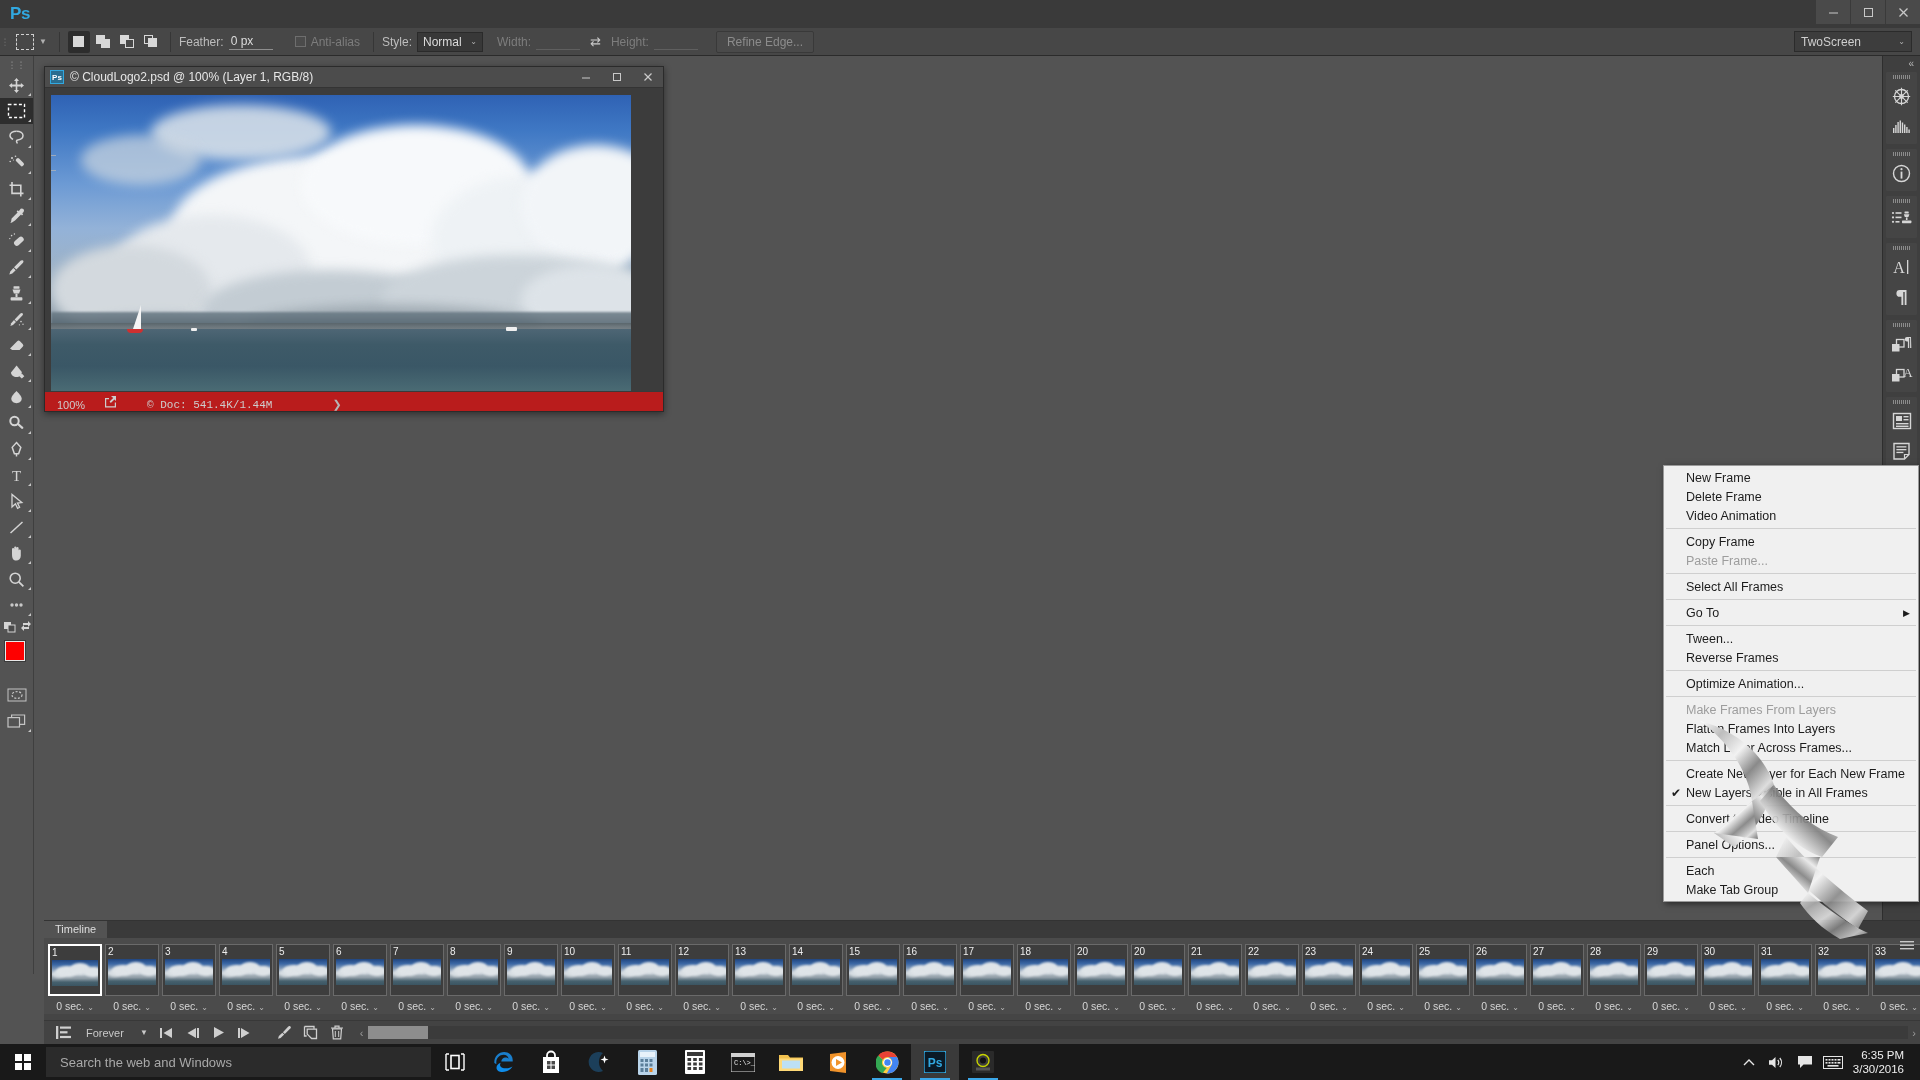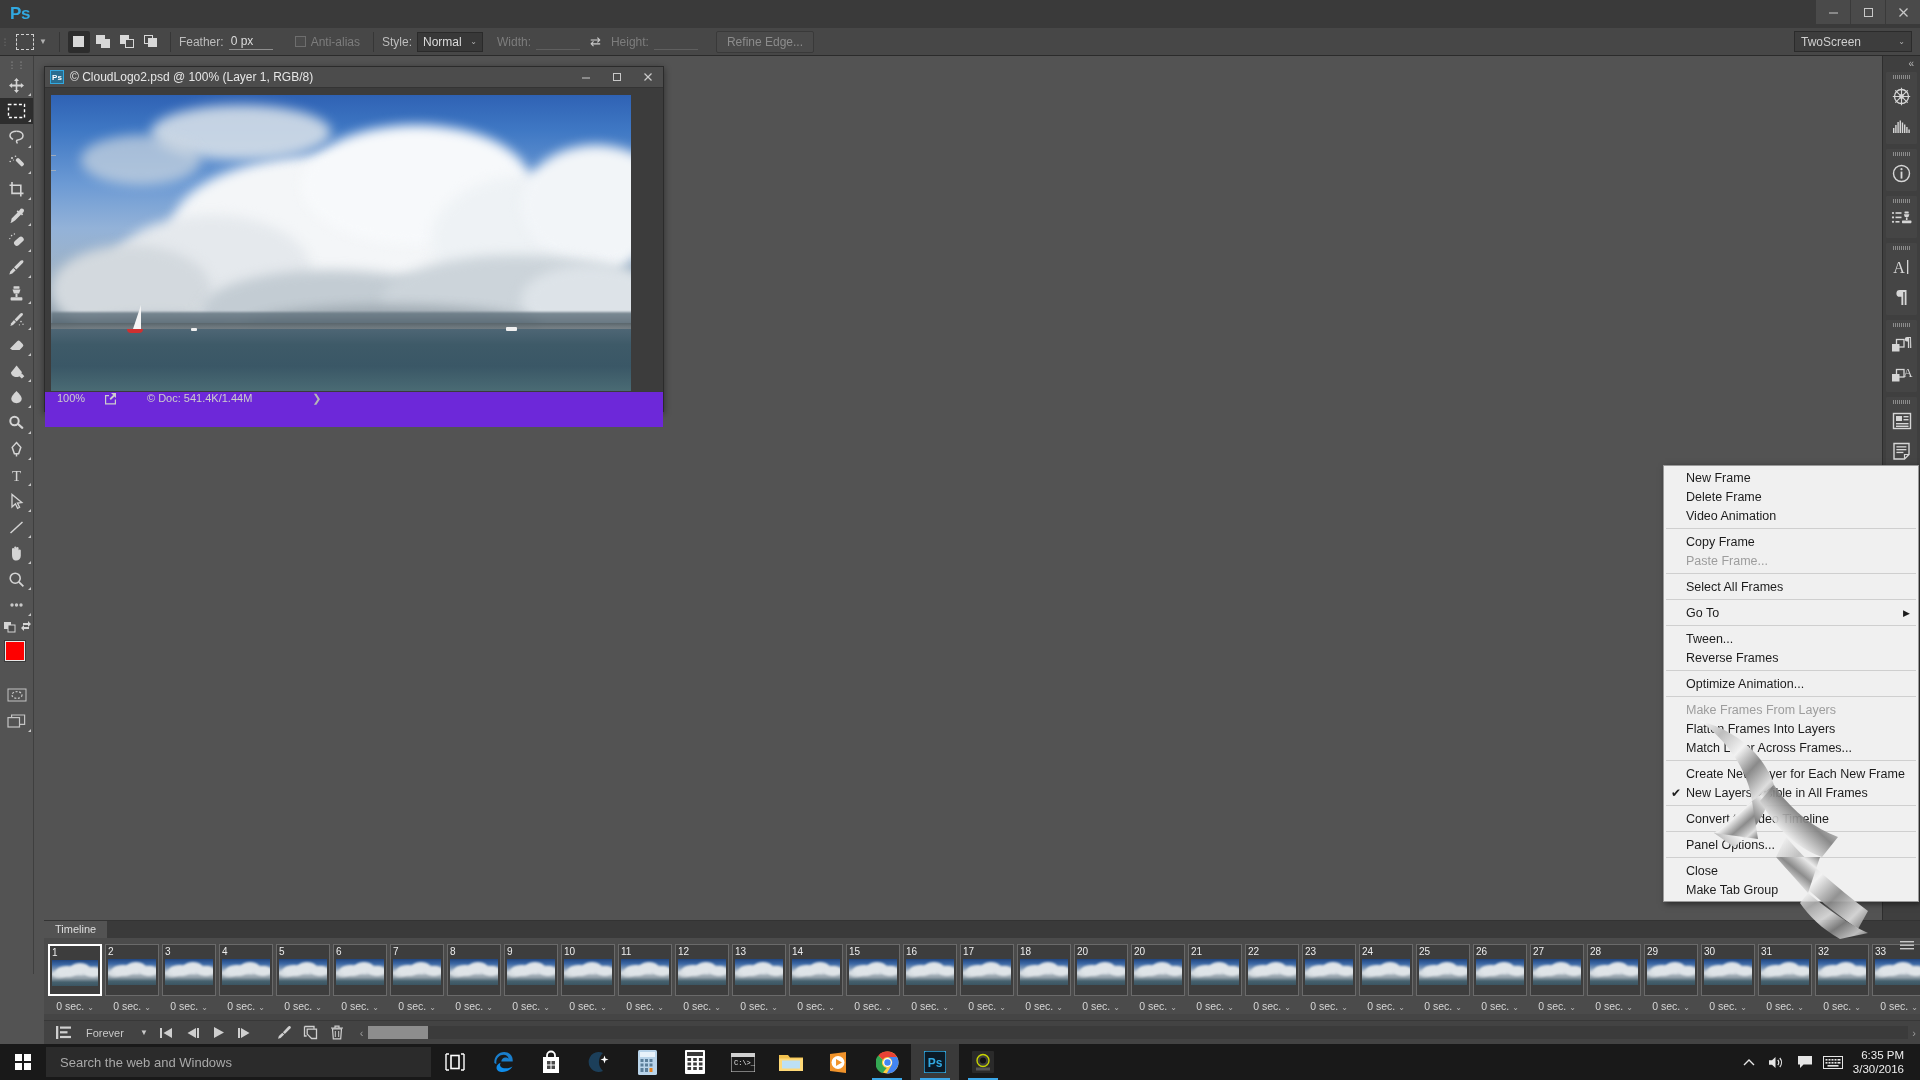--- a/index.html
+++ b/index.html
@@ -92,25 +92,25 @@
   .doctitle { height:21px; background:#4c4c4c; display:flex; align-items:center; padding-left:5px;
     border-bottom:1px solid #343434; }
   .doctitle .ps-mini { width:14px;height:14px;background:#2a6d8f;border:1px solid #31a8e0;color:#fff;
      font-size:8px; display:flex;align-items:center;justify-content:center; margin-right:6px; font-weight:bold;}
   .doctitle .dt-text { color:#e6e6e6; font-size:12px; }
   .doc-wbtns { margin-left:auto; display:flex; }
   .doc-wbtn { width:31px; height:21px; display:flex; align-items:center; justify-content:center;
     color:#c9c9c9; font-size:11px; }
   .canvaswrap { position:relative; height:303px; background:#3c3c3c; padding:7px 6px 0 6px; }
   .canvas { position:relative; width:600px; height:296px; overflow:hidden; }
-  .docstatus { height:36px; background:#6d28d9; display:flex; align-items:flex-start;
+  .docstatus { height:20px; background:#b91c1c; display:flex; align-items:flex-end;
      font-size:11px; color:#cdcdcd; border-top:1px solid #3a3a3a; }
   .docstatus .zoomv { width:52px; text-align:center; }
   .docstatus .exp { width:26px; text-align:center; font-size:12px;}
-  .docstatus .docinfo { margin-left:24px; }
+  .docstatus .docinfo { margin-left:24px;font-family:Liberation Mono, monospace; }
   .docstatus .arrw { margin-left:60px; color:#b6b6b6; }
 
   
   .sky { position:absolute; inset:0; background:linear-gradient(#2f62b4 0%, #3f78c4 12%, #6c9ad4 30%, #93b2d8 45%, #9fb3c6 60%, #98a7b3 72%, #7f8e99 80%); }
   .cl { position:absolute; border-radius:50%; filter:blur(6px); }
   .water { position:absolute; left:0; right:0; bottom:0; height:62px;
     background:linear-gradient(#4e6675 0%, #3e5a68 25%, #3a5766 60%, #4a6b74 100%); }
   .shore { position:absolute; left:0; right:0; bottom:58px; height:10px;
     background:linear-gradient(#59656b,#7d858a); opacity:.92;}
   .hills { position:absolute; left:0; right:0; bottom:66px; height:13px;
@@ -747,21 +747,21 @@
       <div class="ctxsep"></div>
       <div class="ctxitem">
         <span>Convert to Video Timeline</span>
       </div>
       <div class="ctxsep"></div>
       <div class="ctxitem">
         <span>Panel Options...</span>
       </div>
       <div class="ctxsep"></div>
       <div class="ctxitem">
-        <span>Close</span>
+        <span>Each</span>
       </div>
       <div class="ctxitem">
         <span>Make Tab Group</span>
       </div>
     </div>
 
   <svg class="chromearrow" viewBox="0 0 200 230">
     <defs>
       <linearGradient id="metal1" x1="0" y1="0" x2="1" y2="1">
         <stop offset="0%" stop-color="#ffffff"></stop>

